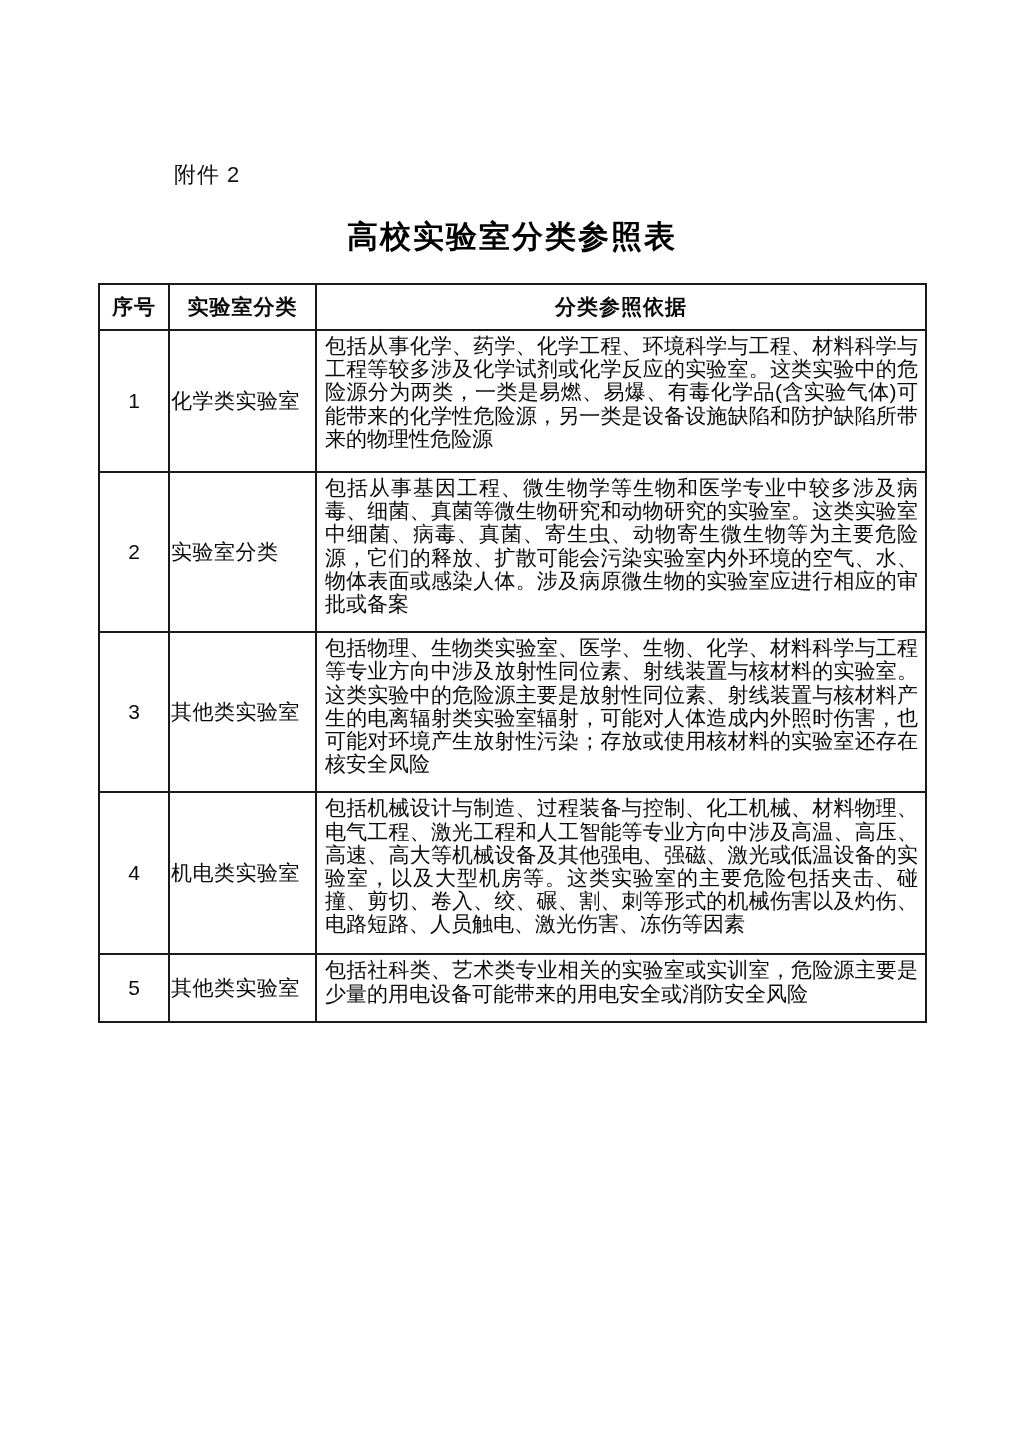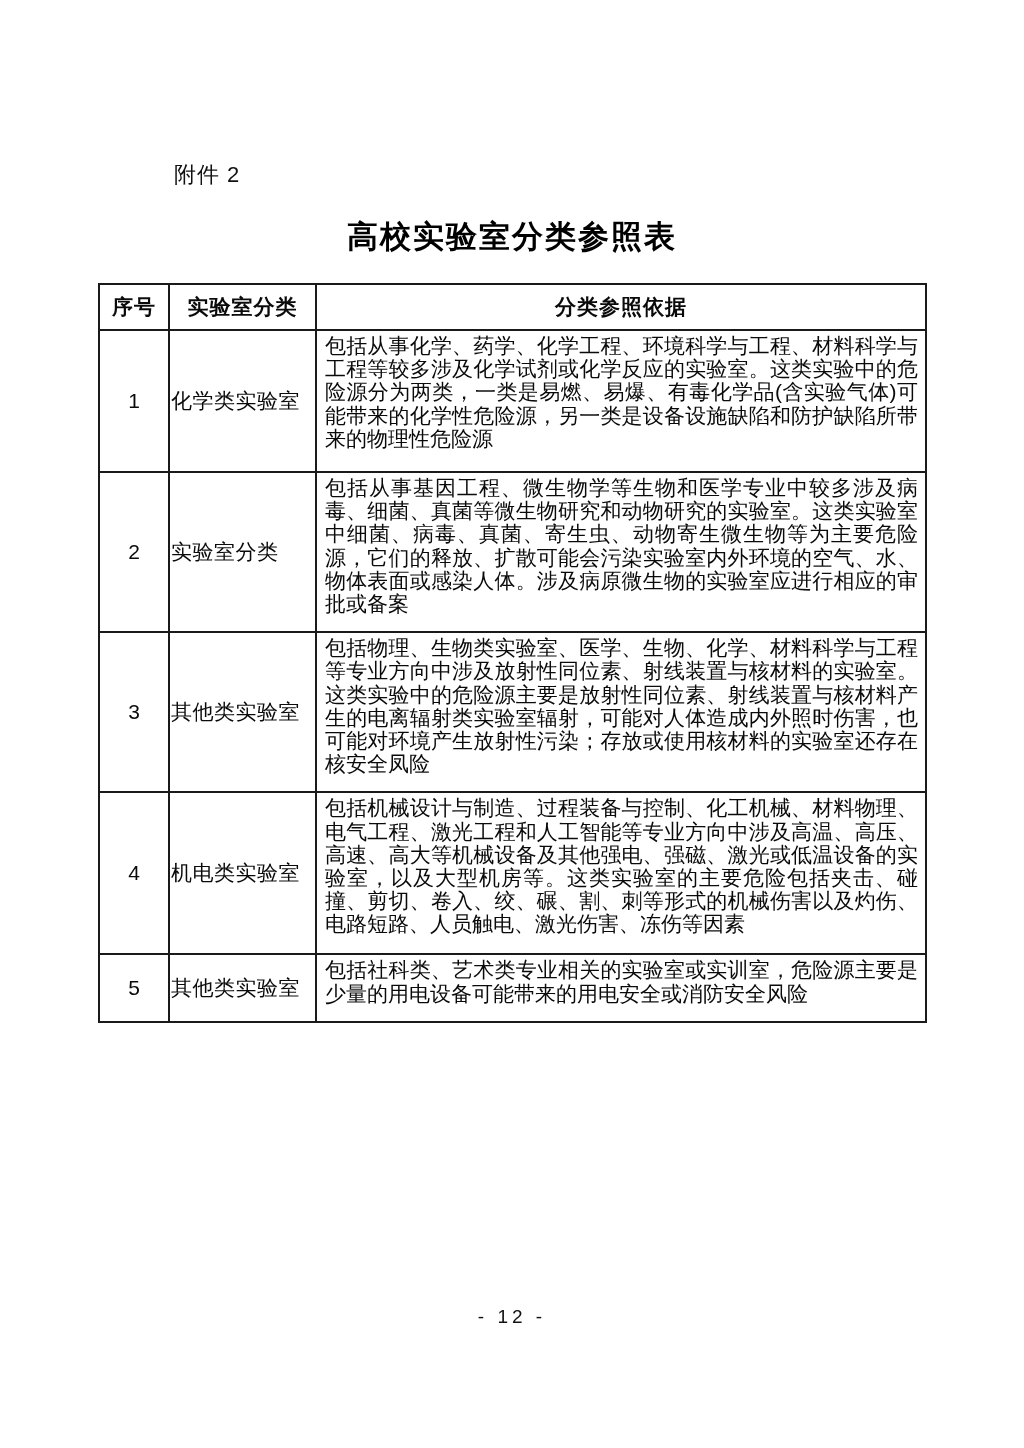--- a/index.html
+++ b/index.html
@@ -138,15 +138,14 @@
         <td class="basis-cell">包括机械设计与制造、过程装备与控制、化工机械、材料物理、电气工程、激光工程和人工智能等专业方向中涉及高温、高压、高速、高大等机械设备及其他强电、强磁、激光或低温设备的实验室，以及大型机房等。这类实验室的主要危险包括夹击、碰撞、剪切、卷入、绞、碾、割、刺等形式的机械伤害以及灼伤、电路短路、人员触电、激光伤害、冻伤等因素</td>
       </tr>
       <tr class="row-5">
         <td class="no-cell">5</td>
         <td class="cat-cell">其他类实验室</td>
         <td class="basis-cell">包括社科类、艺术类专业相关的实验室或实训室，危险源主要是少量的用电设备可能带来的用电安全或消防安全风险</td>
       </tr>
     </tbody>
   </table>
 
-  <div class="page-number">- 12 -</div>
 
 </div>
 
 </body></html>

